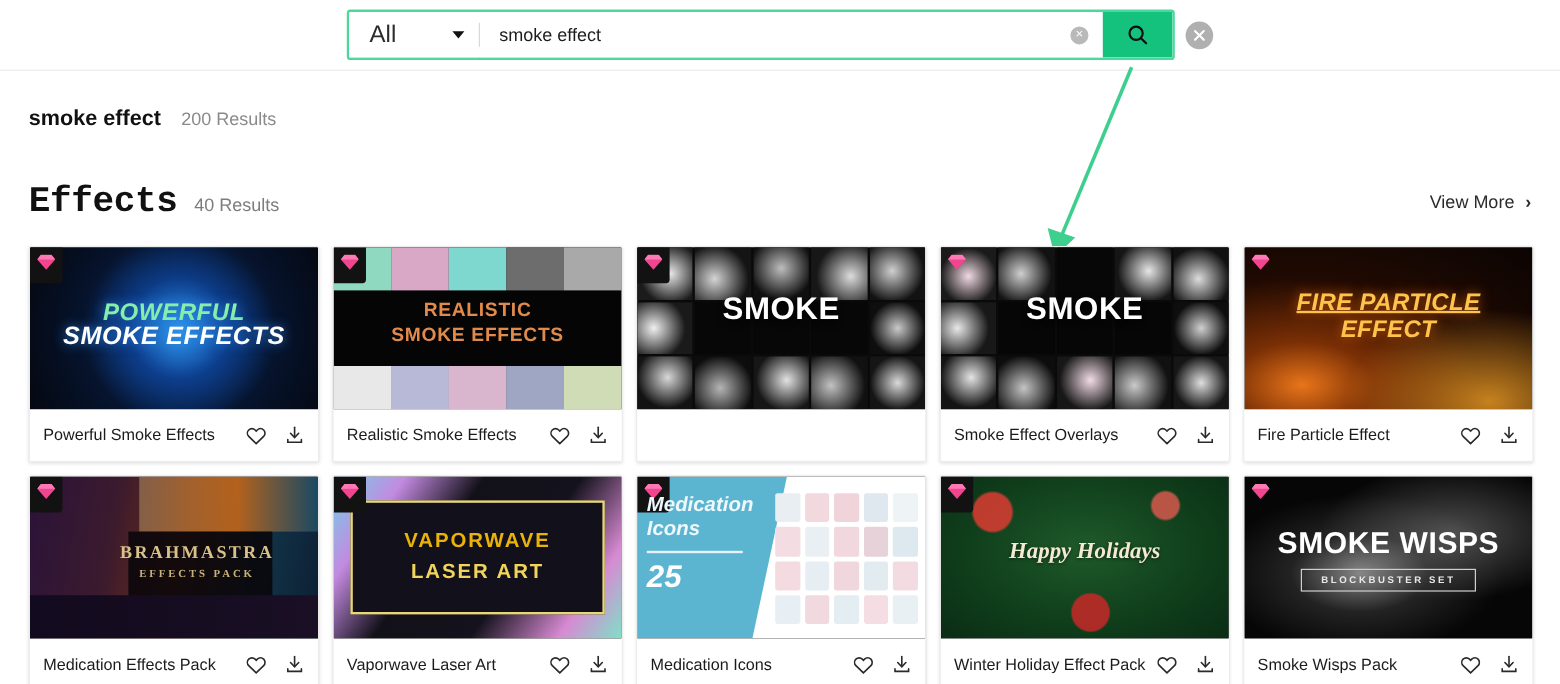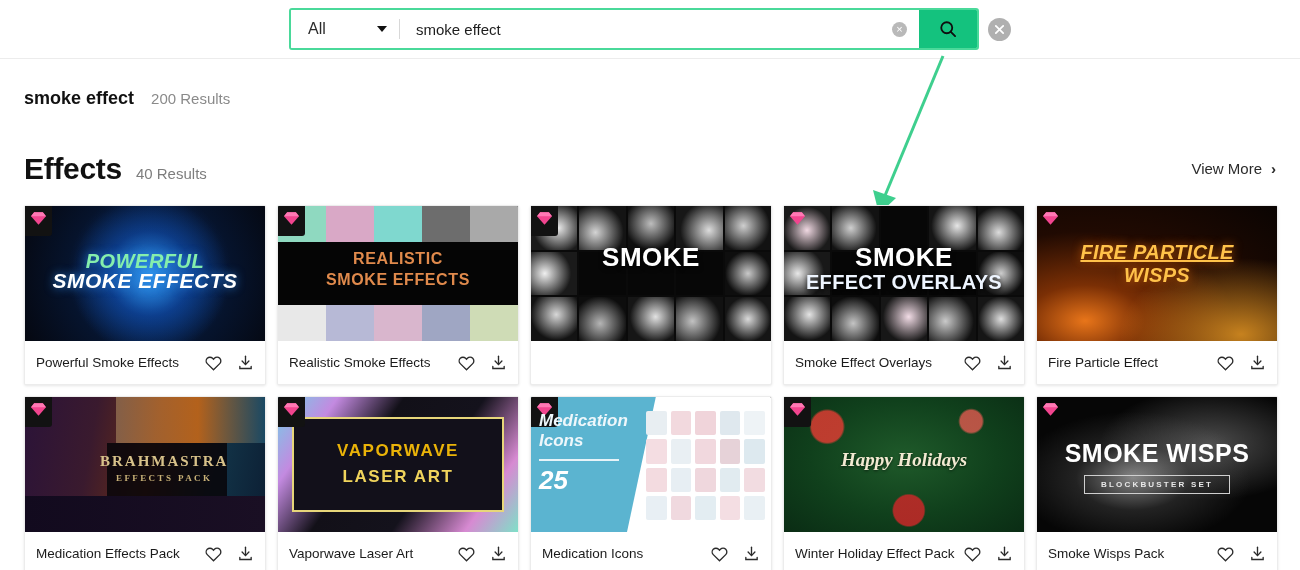--- a/index.html
+++ b/index.html
@@ -22,21 +22,21 @@
     display: flex; align-items: stretch;
     border: 2px solid #4ad99a; border-radius: 3px;
     background: #fff; overflow: hidden;
   }
   .cat-select {
     width: 108px; flex: 0 0 108px;
     display: flex; align-items: center; justify-content: space-between;
     padding: 0 12px 0 17px;
     background: #fff; cursor: pointer;
   }
-  .cat-label { font-size: 16px; color: #2b2b2b; }
+  .cat-label { font-size: 20px; color: #2b2b2b; }
   .caret {
     width: 0; height: 0; border-left: 5px solid transparent;
     border-right: 5px solid transparent; border-top: 6px solid #111;
   }
   .divider { width: 1px; background: #d8d8d8; margin: 9px 0; flex: 0 0 1px; }
   .q-field {
     flex: 1 1 auto; display: flex; align-items: center;
     padding: 0 10px 0 16px; background: #fff; min-width: 0;
   }
   .q-field input {
@@ -67,21 +67,21 @@
 
   
   .query-row { position: absolute; left: 24px; top: 88px; display: flex; align-items: baseline; }
   .query-term { font-size: 18px; font-weight: bold; color: #111; }
   .query-count { font-size: 15px; color: #8a8a8a; margin-left: 17px; }
 
   .section-head {
     position: absolute; left: 24px; top: 152px; right: 24px;
     display: flex; align-items: baseline;
   }
-  .section-title { font-size: 30px; font-weight: bold; color: #111; letter-spacing: -0.3px; }
+  .section-title { font-size: 30px; font-weight: bold; color: #111; letter-spacing: -0.3px; font-family: Liberation Mono, monospace; }
   .section-count { font-size: 15px; color: #7d7d7d; margin-left: 14px; }
   .view-more {
     margin-left: auto; font-size: 15px; color: #2b2b2b;
     display: flex; gap: 9px; cursor: pointer;
     align-self: center; padding-bottom: 2px;
   }
   .chev { font-size: 15px; font-weight: bold; }
 
   
   .grid {
@@ -296,21 +296,20 @@
           <div style="background:#060606"></div>
         <div style="background:#060606"></div>
         <div style="background:radial-gradient(circle at 50% 50%,#d0d0d0,#0e0e0e 72%)"></div>
         <div style="background:radial-gradient(circle at 55% 40%,#e4e4e4,#141414 70%)"></div>
         <div style="background:radial-gradient(circle at 45% 60%,#c4c4c4,#0d0d0d 74%)"></div>
         <div style="background:radial-gradient(circle at 60% 45%,#f2dce6,#171717 70%)"></div>
         <div style="background:radial-gradient(circle at 35% 55%,#cacaca,#111 73%)"></div>
         <div style="background:radial-gradient(circle at 50% 50%,#dedede,#161616 71%)"></div>
       </div>
       <div class="ttl" style="top:36px;font:900 26px 'Liberation Sans',sans-serif;color:#ffffff;letter-spacing:.5px;text-shadow:0 2px 5px rgba(0,0,0,.8);z-index:5;">SMOKE</div>
-      <div class="ttl" style="top:65px;font:900 20px 'Liberation Sans',sans-serif;color:#eef5ff;letter-spacing:.3px;text-shadow:0 2px 5px rgba(0,0,0,.8);z-index:5;">EFFECT OVERLAYS</div>
       <div class="gem nobg">
         <svg width="15" height="13" viewBox="0 0 24 20">
           <polygon points="5,0 19,0 24,6.5 12,20 0,6.5" fill="#f2458f"></polygon>
           <polygon points="5,0 19,0 24,6.5 0,6.5" fill="#ff79b4"></polygon>
         </svg>
       </div>
     </div>
     <div class="cardfoot">
       <span class="cardtitle">Smoke Effect Overlays</span>
       <span class="acts">
@@ -328,21 +327,21 @@
         </span>
       </span>
     </div>
   </div>
 
   <div class="card">
     <div class="thumb">
       <div class="art" style="background:radial-gradient(ellipse at 20% 85%, #e8751a 0%, #7a2f05 22%, #200a02 55%, #0a0402 100%);"></div>
       <div class="art" style="background:radial-gradient(ellipse at 85% 95%, rgba(255,170,40,.75) 0%, transparent 42%);"></div>
       <div class="ttl" style="top:35px;font:italic 900 20px 'Liberation Sans',sans-serif;color:#ffc24a;text-shadow:0 0 10px #c05a0a;letter-spacing:.3px;z-index:5;text-decoration:underline;">FIRE PARTICLE</div>
-      <div class="ttl" style="top:58px;font:italic 900 20px 'Liberation Sans',sans-serif;color:#ffc24a;text-shadow:0 0 10px #c05a0a;letter-spacing:.3px;z-index:5;">WISPS</div>
+      <div class="ttl" style="top:58px;font:italic 900 20px 'Liberation Sans',sans-serif;color:#ffc24a;text-shadow:0 0 10px #c05a0a;letter-spacing:.3px;z-index:5;">EFFECT</div>
       <div class="gem nobg">
         <svg width="15" height="13" viewBox="0 0 24 20">
           <polygon points="5,0 19,0 24,6.5 12,20 0,6.5" fill="#f2458f"></polygon>
           <polygon points="5,0 19,0 24,6.5 0,6.5" fill="#ff79b4"></polygon>
         </svg>
       </div>
     </div>
     <div class="cardfoot">
       <span class="cardtitle">Fire Particle Effect</span>
       <span class="acts">

